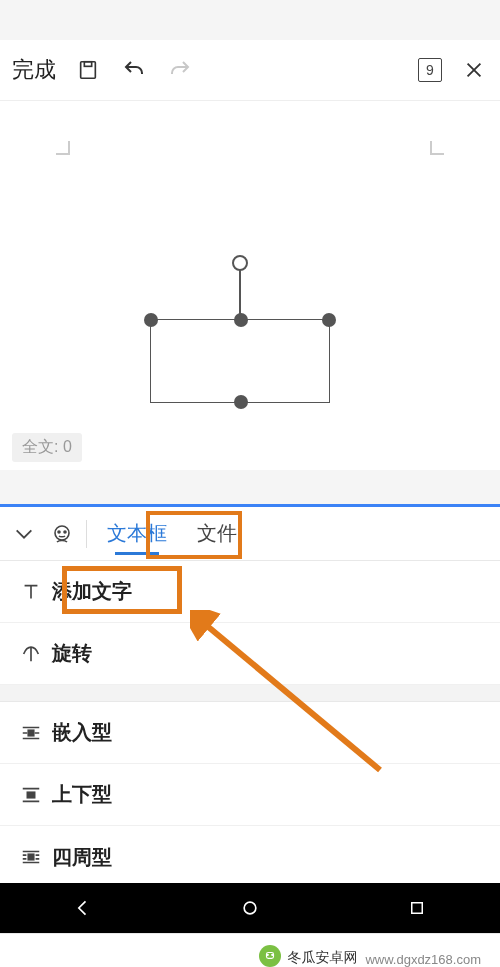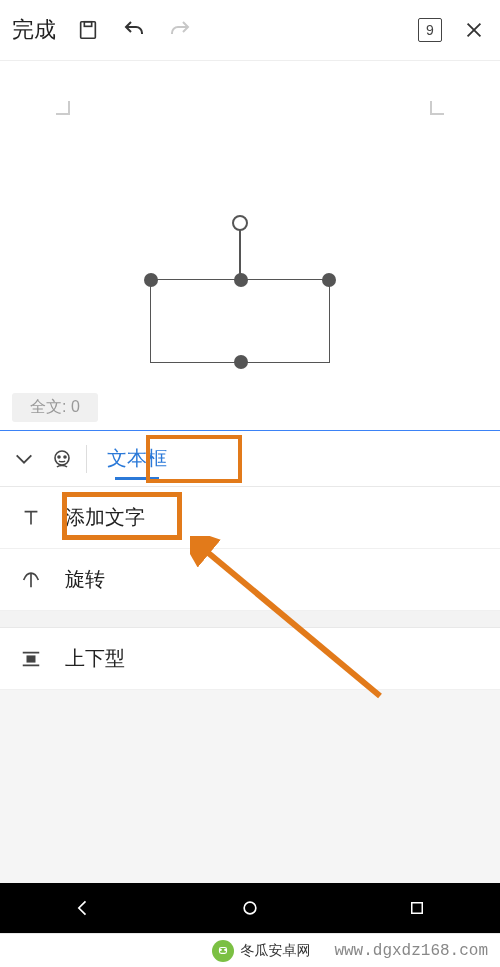--- a/index.html
+++ b/index.html
@@ -1,18 +1,18 @@
 <!DOCTYPE html>
 <html><head>
 <meta charset="utf-8">
 <style>
   * { box-sizing: border-box; margin: 0; padding: 0; }
   body { font-family: -apple-system, "PingFang SC", "Microsoft YaHei", sans-serif; background: #f5f5f5; width: 500px; height: 967px; overflow: hidden; position: relative; }
 
-  .topbar { background: #fff; height: 60px; display: flex; align-items: center; padding: 0 12px; gap: 18px; }
+  .topbar { background: #fff; height: 60px; display: flex; align-items: center; padding: 0 12px; gap: 18px; margin-top: 40px; }
   .topbar .done { font-size: 22px; color: #222; }
   .topbar .spacer { flex: 1; }
   .iconbtn { width: 28px; height: 28px; display: flex; align-items: center; justify-content: center; color: #333; }
   .iconbtn.disabled { color: #c8c8c8; }
   .pagecount { border: 1.5px solid #444; border-radius: 2px; width: 24px; height: 24px; display: flex; align-items: center; justify-content: center; font-size: 14px; color: #444; }
 
   .canvas-area { background: #fff; height: 370px; position: relative; border-top: 1px solid #eee; }
   .crop-corner { position: absolute; width: 14px; height: 14px; }
   .crop-corner.tl { top: 40px; left: 56px; border-right: 2px solid #ccc; border-bottom: 2px solid #ccc; }
   .crop-corner.tr { top: 40px; right: 56px; border-left: 2px solid #ccc; border-bottom: 2px solid #ccc; }
@@ -20,44 +20,44 @@
   .shape { position: absolute; top: 218px; left: 150px; }
   .shape .rect { width: 180px; height: 84px; border: 1.5px solid #555; position: relative; }
   .shape .stick { position: absolute; width: 1.5px; height: 50px; background: #555; top: -50px; left: 89px; }
   .shape .rot { position: absolute; top: -64px; left: 82px; width: 16px; height: 16px; border: 2px solid #555; border-radius: 50%; background: #fff; }
   .handle { position: absolute; width: 14px; height: 14px; background: #555; border-radius: 50%; }
   .h-tl { top: -7px; left: -7px; }
   .h-tr { top: -7px; right: -7px; }
   .h-tm { top: -7px; left: 83px; }
   .h-bm { bottom: -7px; left: 83px; }
 
-  .wordcount { position: absolute; bottom: 8px; left: 12px; background: #f0f0f0; padding: 4px 18px; border-radius: 3px; font-size: 16px; color: #999; }
-
-  .tabbar { background: #fff; height: 56px; display: flex; align-items: center; border-top: 1px solid #3b82f6; padding: 0 10px; gap: 10px; position: relative; }
+  .wordcount { position: absolute; bottom: 8px; left: 12px; background: #f0f0f0; padding: 4px 10px; border-radius: 3px; font-size: 16px; color: #999; }
+
+  .tabbar { background: #fff; height: 56px; display: flex; align-items: center; border-top: 3px solid #3b82f6; padding: 0 10px; gap: 10px; position: relative; margin-top: 34px; }
   .tab-item { font-size: 20px; color: #444; padding: 6px 10px; white-space: nowrap; }
   .tab-item.active { color: #2b79d8; position: relative; }
   .tab-item.active::after { content:""; position:absolute; bottom:-2px; left: 18px; right: 18px; height:3px; background:#2b79d8; }
   .tab-item.dim { color: #bbb; }
   .box-highlight { position: absolute; top: 4px; left: 146px; width: 96px; height: 48px; border: 4px solid #e27a1a; pointer-events:none; }
 
   .options { position: relative; }
   .opt-group { background: #fff; border-top: 1px solid #e8e8e8; }
-  .opt { display: flex; align-items: center; height: 62px; padding: 0 18px; gap: 21px; border-bottom: 1px solid #f0f0f0; font-size: 20px; color: #222; }
+  .opt { display: flex; align-items: center; height: 62px; padding: 0 18px; gap: 8px; border-bottom: 1px solid #f0f0f0; font-size: 20px; color: #222; font-weight: bold; }
   .opt.noborder { border-bottom: none; }
   .opt .oicon { width: 26px; display:flex; justify-content:center; color:#444; }
   .gap { height: 16px; background:#f3f3f3; }
 
   .highlight-add { position: absolute; top: 6px; left: 62px; width: 120px; height: 48px; border: 5px solid #e27a1a; pointer-events:none; }
 
   .arrow-anno { position: absolute; top: 50px; left: 190px; pointer-events: none; }
 
   .navbar { position:absolute; bottom:34px; left:0; right:0; height:50px; background:#000; display:flex; justify-content:space-around; align-items:center; }
   .navbtn { color:#fff; display:flex; align-items:center; justify-content:center; width:40px; height:40px;}
 
-  .watermark { position:absolute; right:0; bottom:0; height:34px; background:#fff; display:flex; align-items:center; gap:6px; padding:0 12px; font-size:14px; color:#333; width:100%; justify-content:flex-end; border-top:1px solid #e8e8e8;}
+  .watermark { position:absolute; right:0; bottom:0; height:34px; background:#fff; display:flex; align-items:flex-end; gap:6px; padding:0 19px; font-size:14px; color:#333; width:100%; justify-content:flex-end; border-top:1px solid #e8e8e8;}
   .wm-logo { width:22px;height:22px;border-radius:50%;background:#7bc043;display:flex;align-items:center;justify-content:center;color:#fff;font-size:12px;}
 </style>
 </head>
 <body>
 
 <div class="topbar">
   <span class="done">完成</span>
   <span class="iconbtn">
     <svg width="22" height="22" viewBox="0 0 24 24" fill="none" stroke="currentColor" stroke-width="1.8">
         <rect x="4" y="3" width="16" height="18" rx="1"></rect>
@@ -113,20 +113,21 @@
     <svg width="24" height="24" viewBox="0 0 24 24" stroke="#444" stroke-width="1.6" fill="none">
         <circle cx="12" cy="11" r="7"></circle>
         <circle cx="9" cy="10" r="1" fill="#444"></circle>
         <circle cx="15" cy="10" r="1" fill="#444"></circle>
         <path d="M9 14c1 1 5 1 6 0"></path>
         <path d="M7 20c2-2 8-2 10 0"></path>
       </svg>
   </span>
   <span style="width:1px;height:28px;background:#ddd;"></span>
   <span class="tab-item active">文本框</span>
+  <span class="tab-item">文件</span>
   <div class="box-highlight"></div>
 </div>
 
 <div class="options">
   <div class="opt-group">
     <div class="opt">
       <span class="oicon">
         <svg width="22" height="22" viewBox="0 0 24 24" stroke="#444" stroke-width="1.8" fill="none">
             <path d="M5 5h14M12 5v14"></path>
           </svg>
@@ -140,25 +141,43 @@
           </svg>
       </span>
       <span>旋转</span>
     </div>
   </div>
   <div class="gap"></div>
   <div class="opt-group">
     <div class="opt">
       <span class="oicon">
         <svg width="22" height="22" viewBox="0 0 24 24" stroke="#444" stroke-width="1.8" fill="none">
+            <path d="M3 6h18M3 18h18M3 12h5M16 12h5"></path>
+            <rect x="9" y="9" width="6" height="6" fill="#444"></rect>
+          </svg>
+      </span>
+      <span>嵌入型</span>
+    </div>
+    <div class="opt">
+      <span class="oicon">
+        <svg width="22" height="22" viewBox="0 0 24 24" stroke="#444" stroke-width="1.8" fill="none">
             <path d="M3 5h18M3 19h18"></path>
             <rect x="8" y="9" width="8" height="6" fill="#444"></rect>
           </svg>
       </span>
       <span>上下型</span>
+    </div>
+    <div class="opt noborder">
+      <span class="oicon">
+        <svg width="22" height="22" viewBox="0 0 24 24" stroke="#444" stroke-width="1.8" fill="none">
+            <path d="M3 6h18M3 18h18M3 10h4M3 14h4M17 10h4M17 14h4"></path>
+            <rect x="9" y="9" width="6" height="6" fill="#444"></rect>
+          </svg>
+      </span>
+      <span>四周型</span>
     </div>
   </div>
 
   <div class="highlight-add"></div>
   <svg class="arrow-anno" width="220" height="180">
     <defs>
         <marker id="ah" markerWidth="10" markerHeight="10" refX="2" refY="3" orient="auto">
           <path d="M0,0 L0,6 L8,3 z" fill="#e27a1a"></path>
         </marker>
       </defs>
@@ -186,14 +205,14 @@
 
 <div class="watermark">
   <span class="wm-logo">
     <svg width="14" height="14" viewBox="0 0 24 24" fill="#fff">
         <circle cx="8" cy="10" r="2"></circle>
         <circle cx="16" cy="10" r="2"></circle>
         <rect x="6" y="6" width="12" height="10" rx="3" fill="none" stroke="#fff" stroke-width="2"></rect>
       </svg>
   </span>
   <span>冬瓜安卓网</span>
-  <span style="font-size:16px;color:#888;margin-left:18px;font-family:Liberation Mono, monospace;">www.dgxdz168.com</span>
+  <span style="font-size:13px;color:#888;margin-left:2px;">www.dgxdz168.com</span>
 </div>
 
 </body></html>

